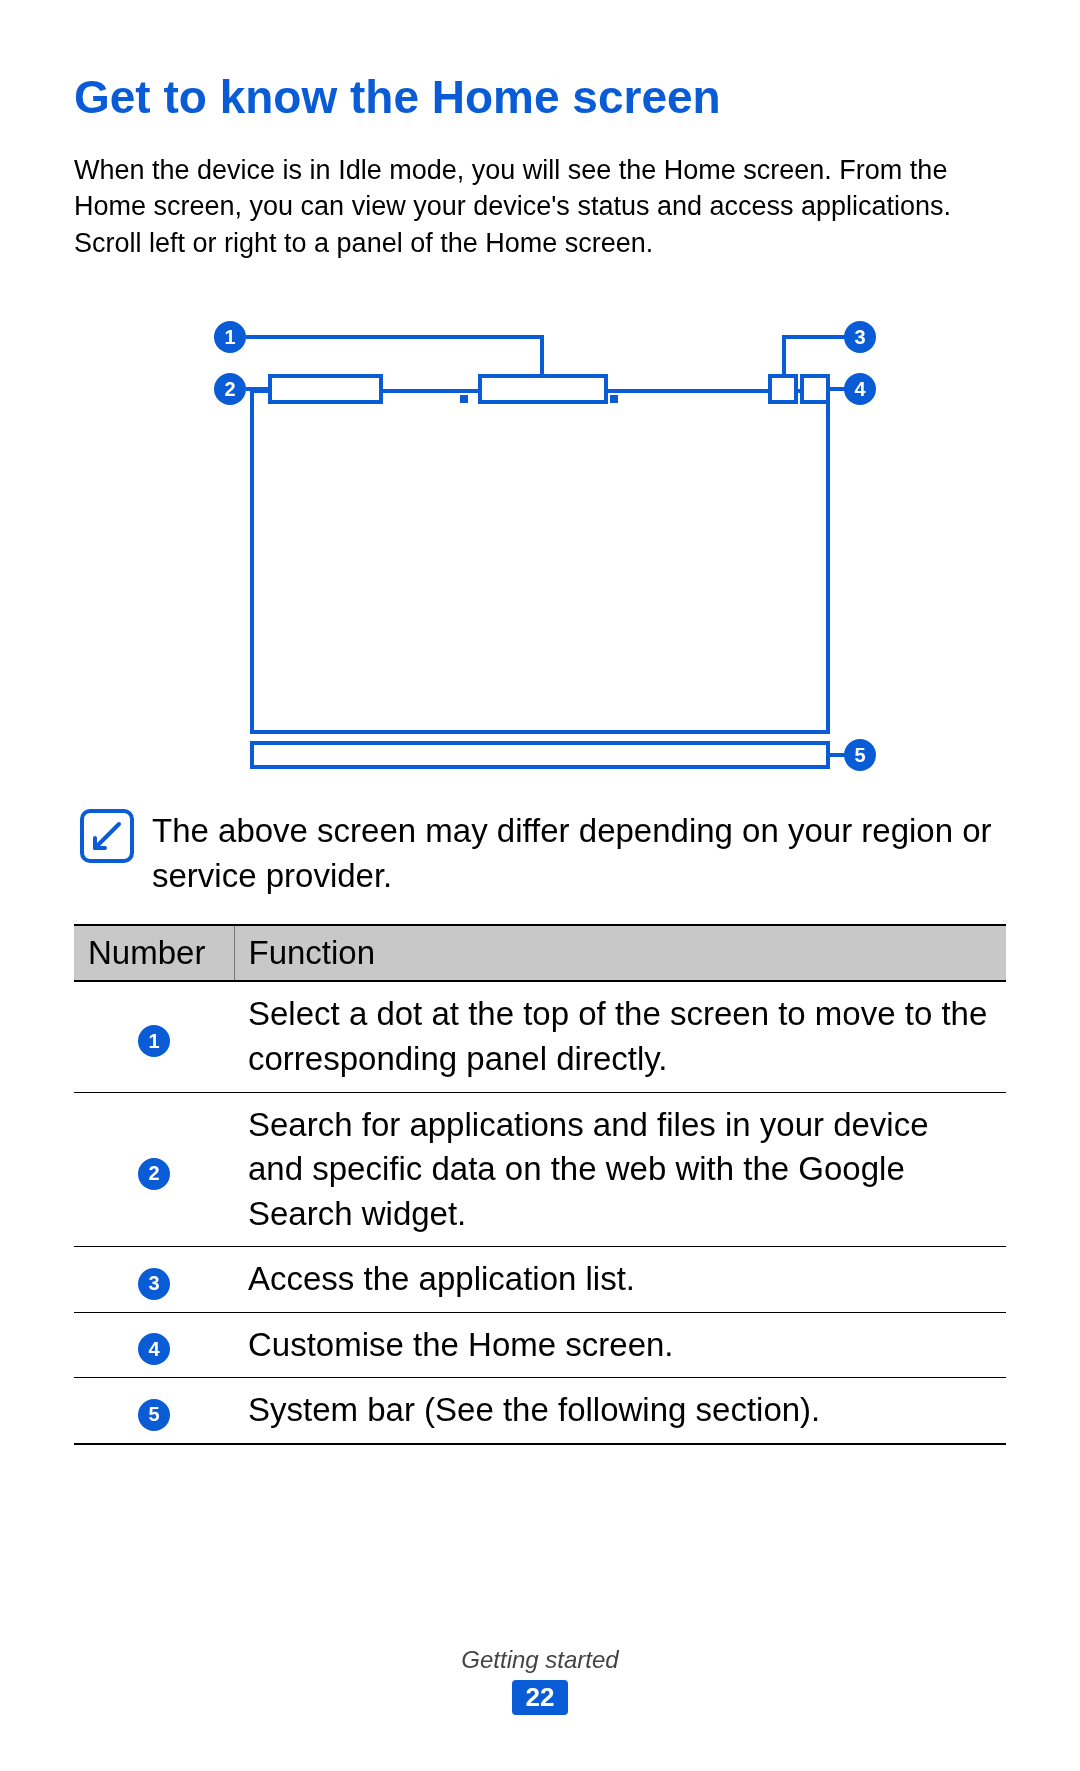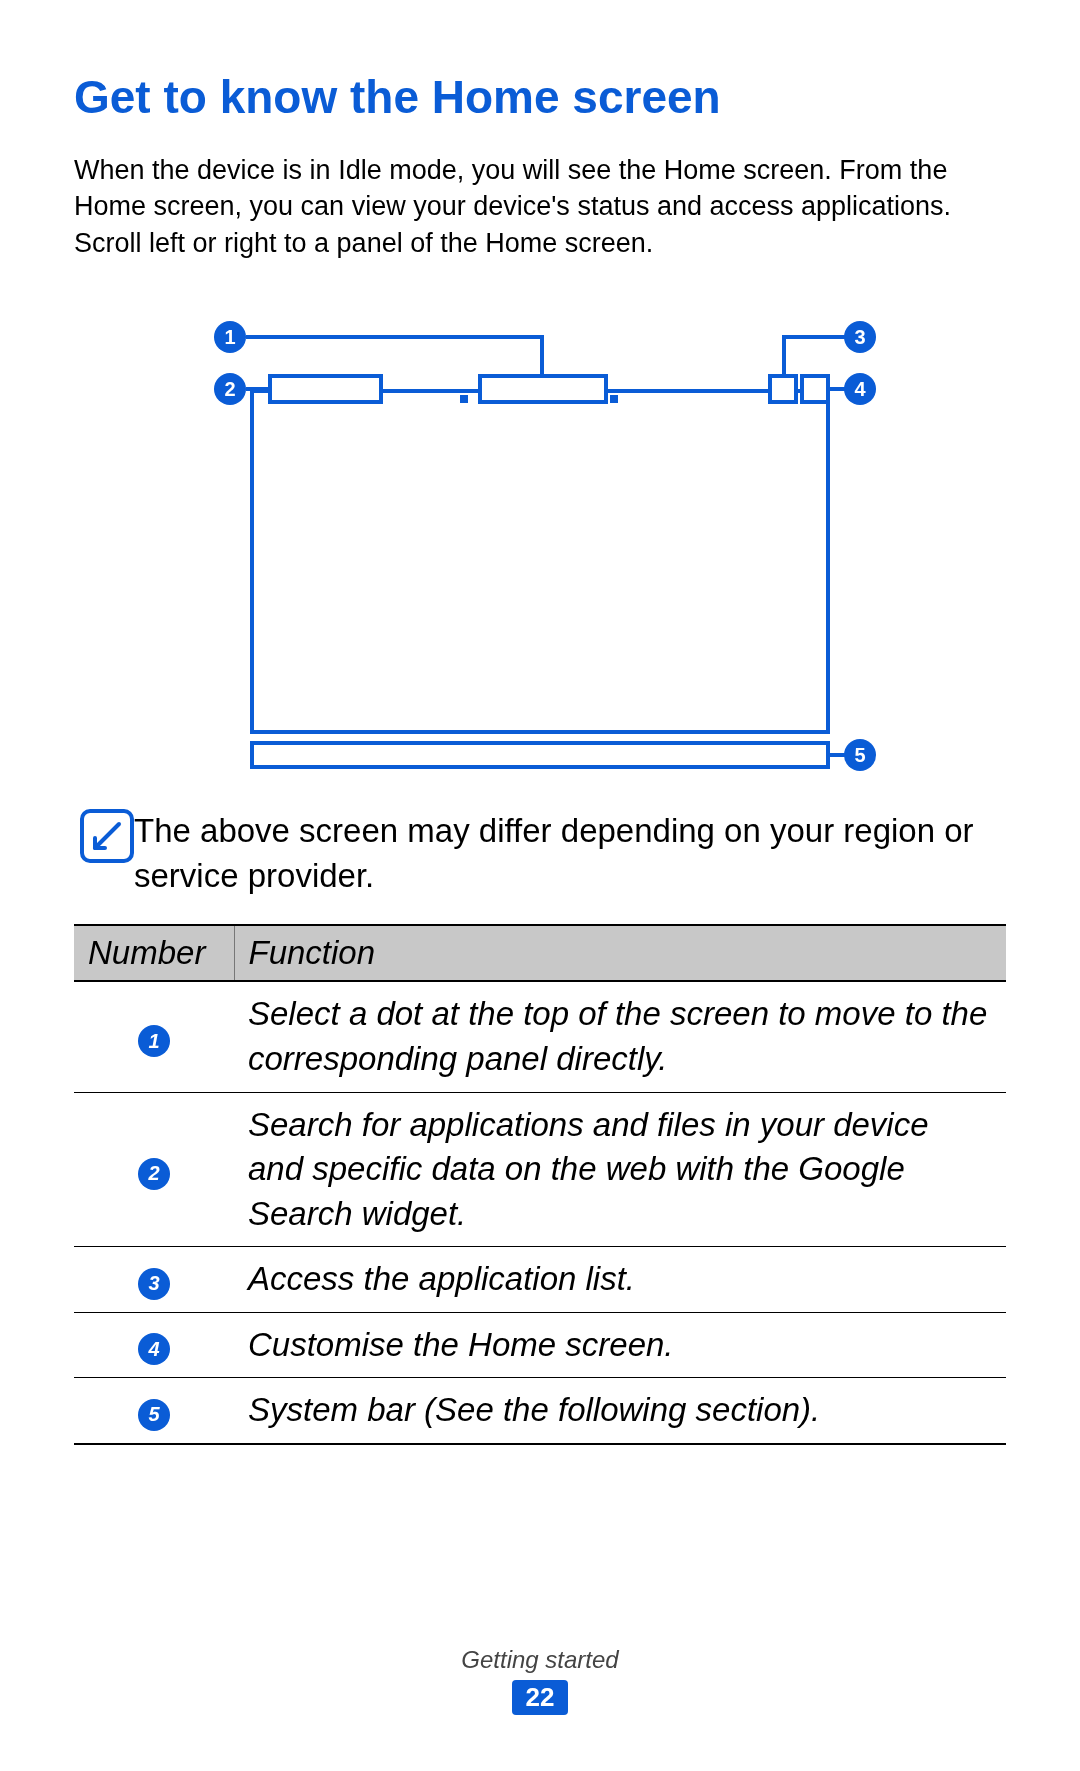--- a/index.html
+++ b/index.html
@@ -74,20 +74,21 @@
     left: 90px;
     top: 442px;
     width: 580px;
     height: 28px;
     border: 4px solid #0a5cd6;
     background: #fff;
   }
   
   .note-row {
     display: flex;
+    gap: 18px;
     margin-bottom: 26px;
     padding: 0 0 0 6px;
   }
   .note-icon {
     flex: 0 0 54px;
     height: 54px;
     border: 4px solid #0a5cd6;
     border-radius: 10px;
     display: flex;
     align-items: center;
@@ -95,21 +96,20 @@
   }
   .note-text {
     font-size: 33px;
     line-height: 1.35;
   }
   
   table.func {
     width: 100%;
     border-collapse: collapse;
     font-size: 33px;
-    font-style: italic;
   }
   table.func thead th {
     background: #c8c8c8;
     font-weight: 400;
     text-align: left;
     border-top: 2px solid #000;
     border-bottom: 2px solid #000;
     padding: 8px 14px;
   }
   table.func thead th:first-child {

